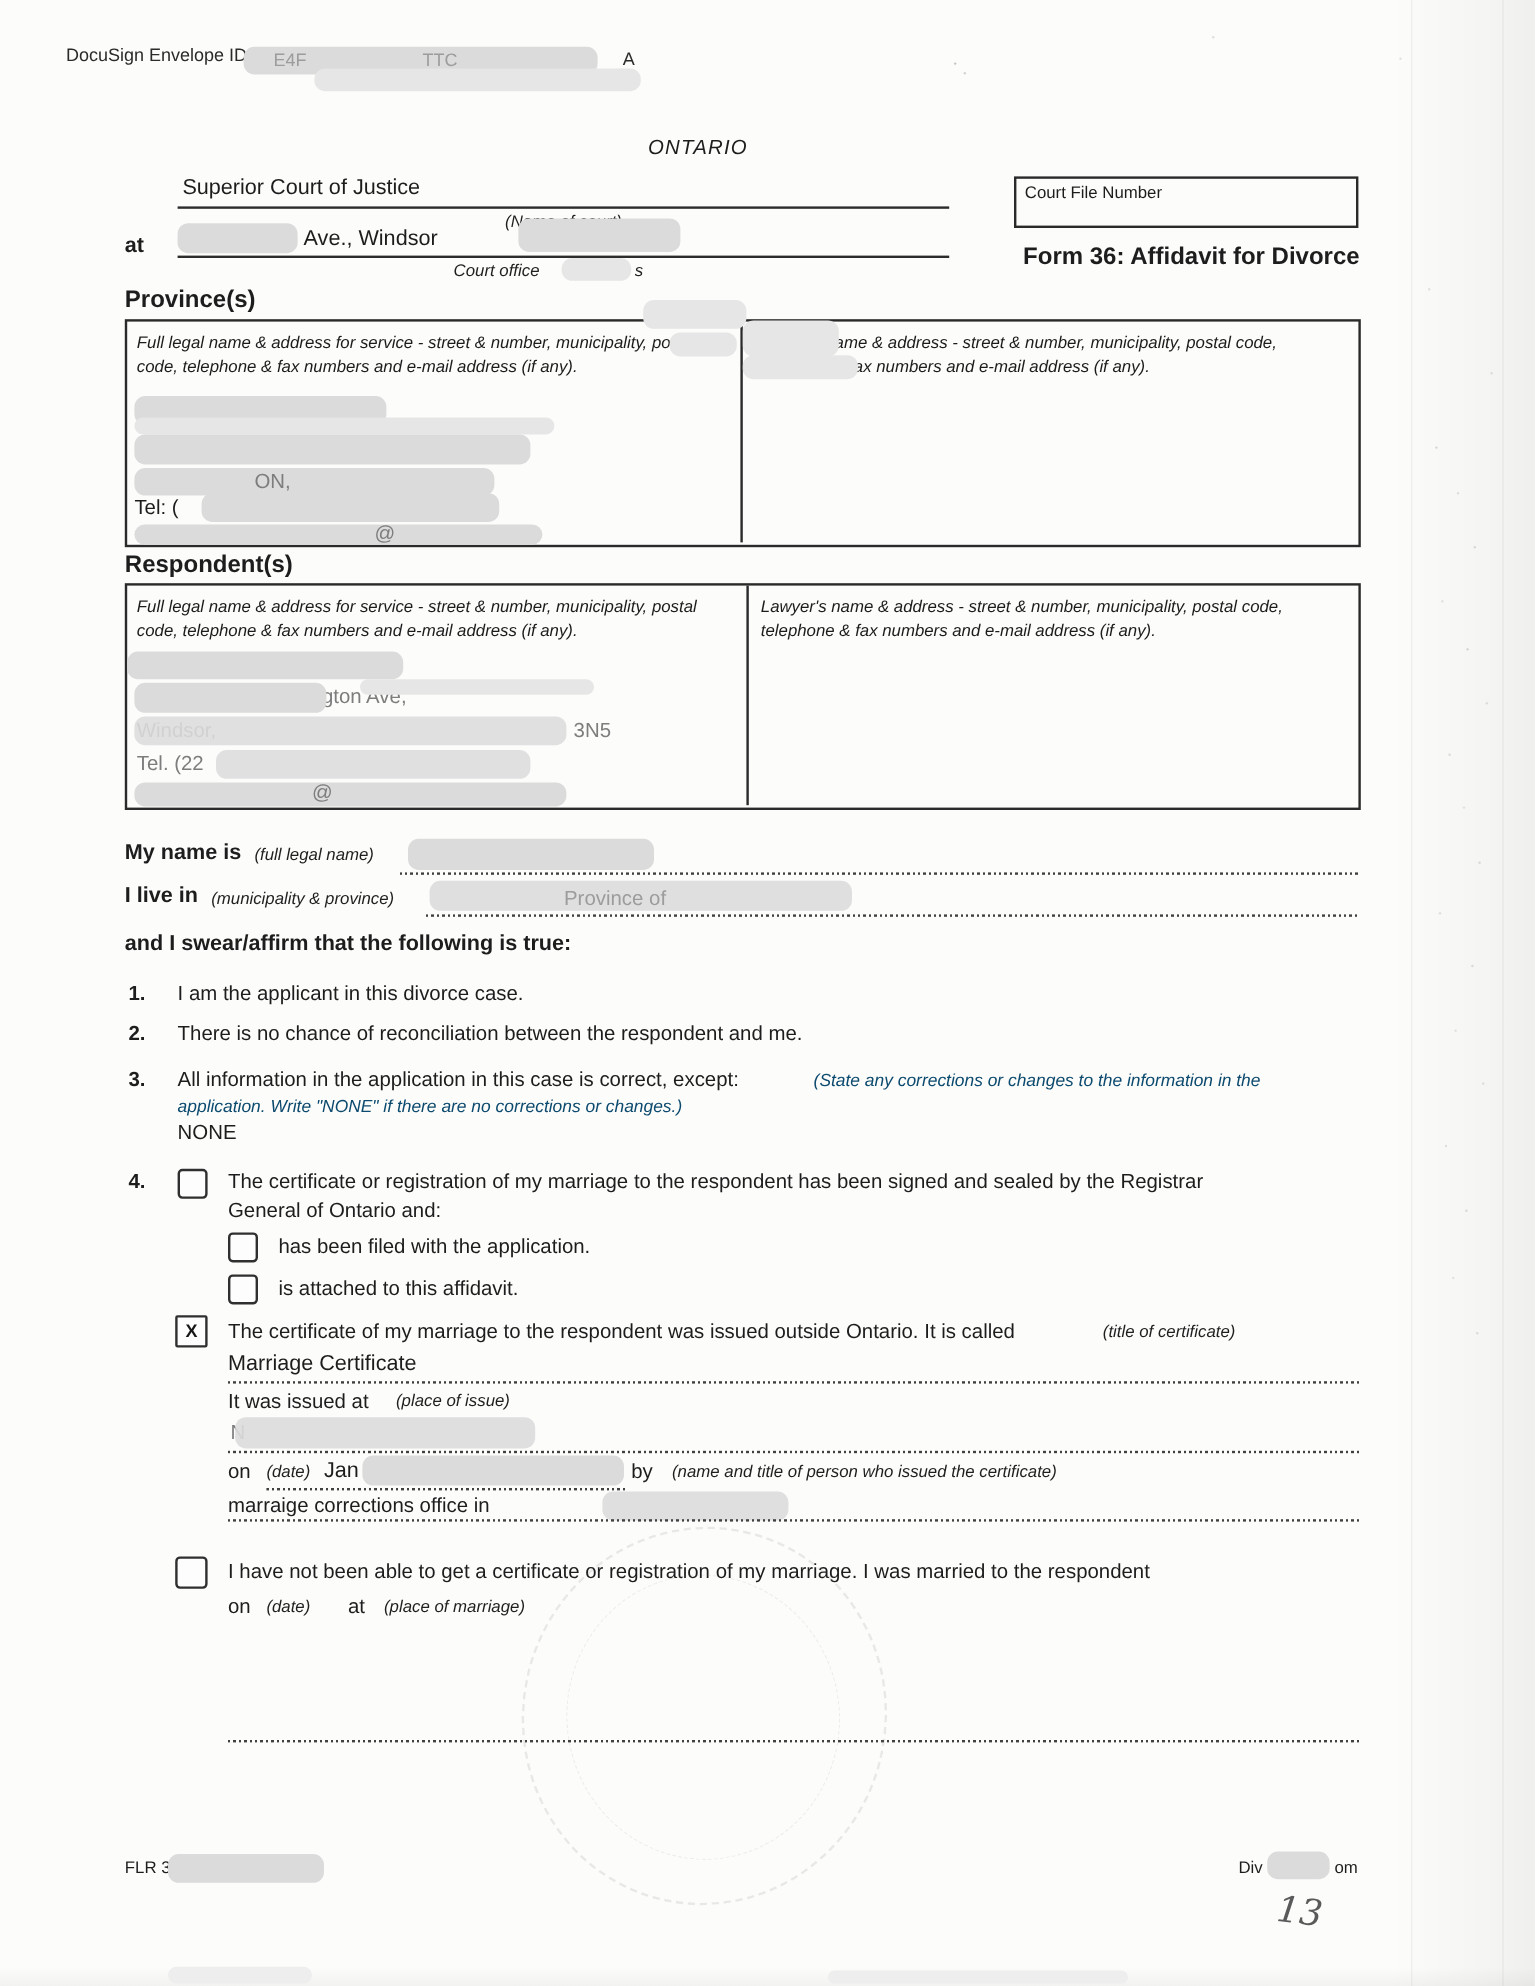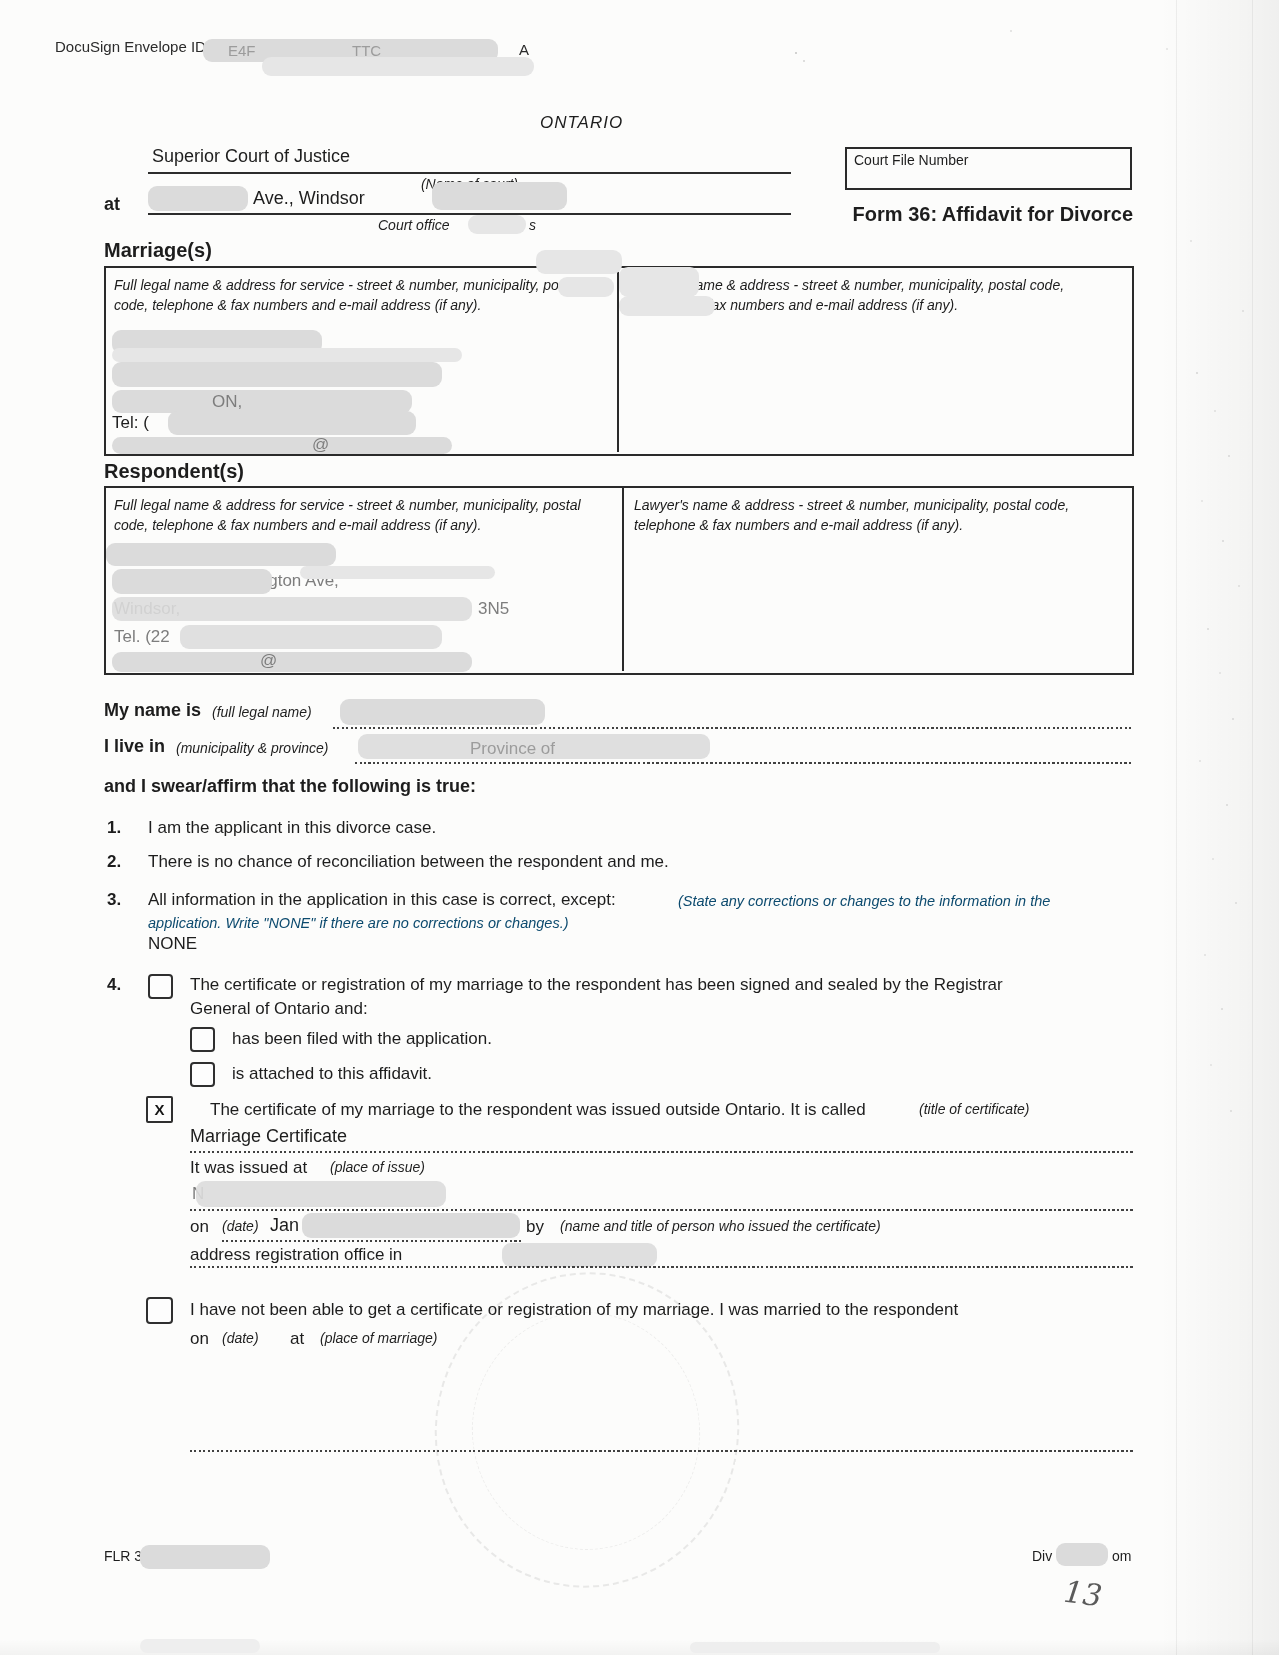--- a/index.html
+++ b/index.html
@@ -85,21 +85,21 @@
   <div class="solidline" style="left:148px;top:213px;width:643px;"></div>
   <div class="abs cap" style="left:378px;top:217px;">Court office</div>
   <div class="blob light" style="left:468px;top:215px;width:58px;height:19px;"></div>
   <div class="abs cap" style="left:529px;top:217px;">s</div>
 
   <div class="boxframe" style="left:845px;top:147px;width:283px;height:39px;"></div>
   <div class="abs small14" style="left:854px;top:152px;">Court File Number</div>
 
   <div class="abs t20 b" style="left:700px;top:203px;width:433px;text-align:right;">Form 36: Affidavit for Divorce</div>
 
-  <div class="abs t20 b" style="left:104px;top:239px;">Marriage(s)</div>
+  <div class="abs t20 b" style="left:104px;top:239px;">Province(s)</div>
   <div class="boxframe" style="left:104px;top:266px;width:1026px;height:186px;"></div>
   <div class="vline" style="left:617px;top:268px;height:184px;"></div>
   <div class="abs cellhdr wrap" style="left:114px;top:276px;width:492px;">Full legal name &amp; address for service - street &amp; number, municipality, postal code, telephone &amp; fax numbers and e-mail address (if any).</div>
   <div class="abs cellhdr wrap" style="left:629px;top:276px;width:492px;">Lawyer's name &amp; address - street &amp; number, municipality, postal code, telephone &amp; fax numbers and e-mail address (if any).</div>
 
   <div class="blob light" style="left:536px;top:250px;width:86px;height:24px;"></div>
   <div class="blob light" style="left:558px;top:277px;width:56px;height:20px;"></div>
   <div class="blob light" style="left:619px;top:267px;width:80px;height:30px;"></div>
   <div class="blob light" style="left:619px;top:296px;width:96px;height:20px;"></div>
 
@@ -163,41 +163,41 @@
 
   <div class="checkbox" style="left:190px;top:1027px;"></div>
   <div class="abs t17" style="left:232px;top:1028px;">has been filed with the application.</div>
 
   <div class="checkbox" style="left:190px;top:1062px;"></div>
   <div class="abs t17" style="left:232px;top:1063px;">is attached to this affidavit.</div>
 
   <div class="checkbox xl" style="left:146px;top:1096px;border-radius:2px;">
     <span class="xmark">X</span>
   </div>
-  <div class="abs t17" style="left:190px;top:1099px;margin-left:20px;">The certificate of my marriage to the respondent was issued outside Ontario. It is called</div>
+  <div class="abs t17" style="left:190px;top:1099px;">The certificate of my marriage to the respondent was issued outside Ontario. It is called</div>
   <div class="abs cap" style="left:919px;top:1101px;">(title of certificate)</div>
 
   <div class="abs t18" style="left:190px;top:1126px;">Marriage Certificate</div>
   <div class="dotline" style="left:190px;top:1151px;width:943px;"></div>
 
   <div class="abs t17" style="left:190px;top:1157px;">It was issued at</div>
   <div class="abs cap" style="left:330px;top:1159px;">(place of issue)</div>
   <div class="abs t17 ghostd" style="left:192px;top:1183px;">N</div>
   <div class="blob" style="left:196px;top:1181px;width:250px;height:26px;opacity:.9;"></div>
   <div class="dotline" style="left:190px;top:1209px;width:943px;"></div>
 
   <div class="abs t17" style="left:190px;top:1216px;">on</div>
   <div class="abs cap" style="left:222px;top:1218px;">(date)</div>
   <div class="abs t18" style="left:270px;top:1215px;">Jan</div>
   <div class="blob" style="left:302px;top:1213px;width:218px;height:25px;"></div>
   <div class="abs t17" style="left:526px;top:1216px;">by</div>
   <div class="abs cap" style="left:560px;top:1218px;">(name and title of person who issued the certificate)</div>
   <div class="dotline" style="left:222px;top:1240px;width:300px;"></div>
 
-  <div class="abs t17" style="left:190px;top:1244px;">address registration office in</div>
+  <div class="abs t17" style="left:190px;top:1244px;">marraige corrections office in</div>
   <div class="blob" style="left:502px;top:1243px;width:155px;height:24px;opacity:.9;"></div>
   <div class="dotline" style="left:190px;top:1266px;width:943px;"></div>
 
 
   <div class="checkbox xl" style="left:146px;top:1297px;"></div>
   <div class="abs t17" style="left:190px;top:1299px;">I have not been able to get a certificate or registration of my marriage. I was married to the respondent</div>
   <div class="abs t17" style="left:190px;top:1328px;">on</div>
   <div class="abs cap" style="left:222px;top:1330px;">(date)</div>
   <div class="abs t17" style="left:290px;top:1328px;">at</div>
   <div class="abs cap" style="left:320px;top:1330px;">(place of marriage)</div>

